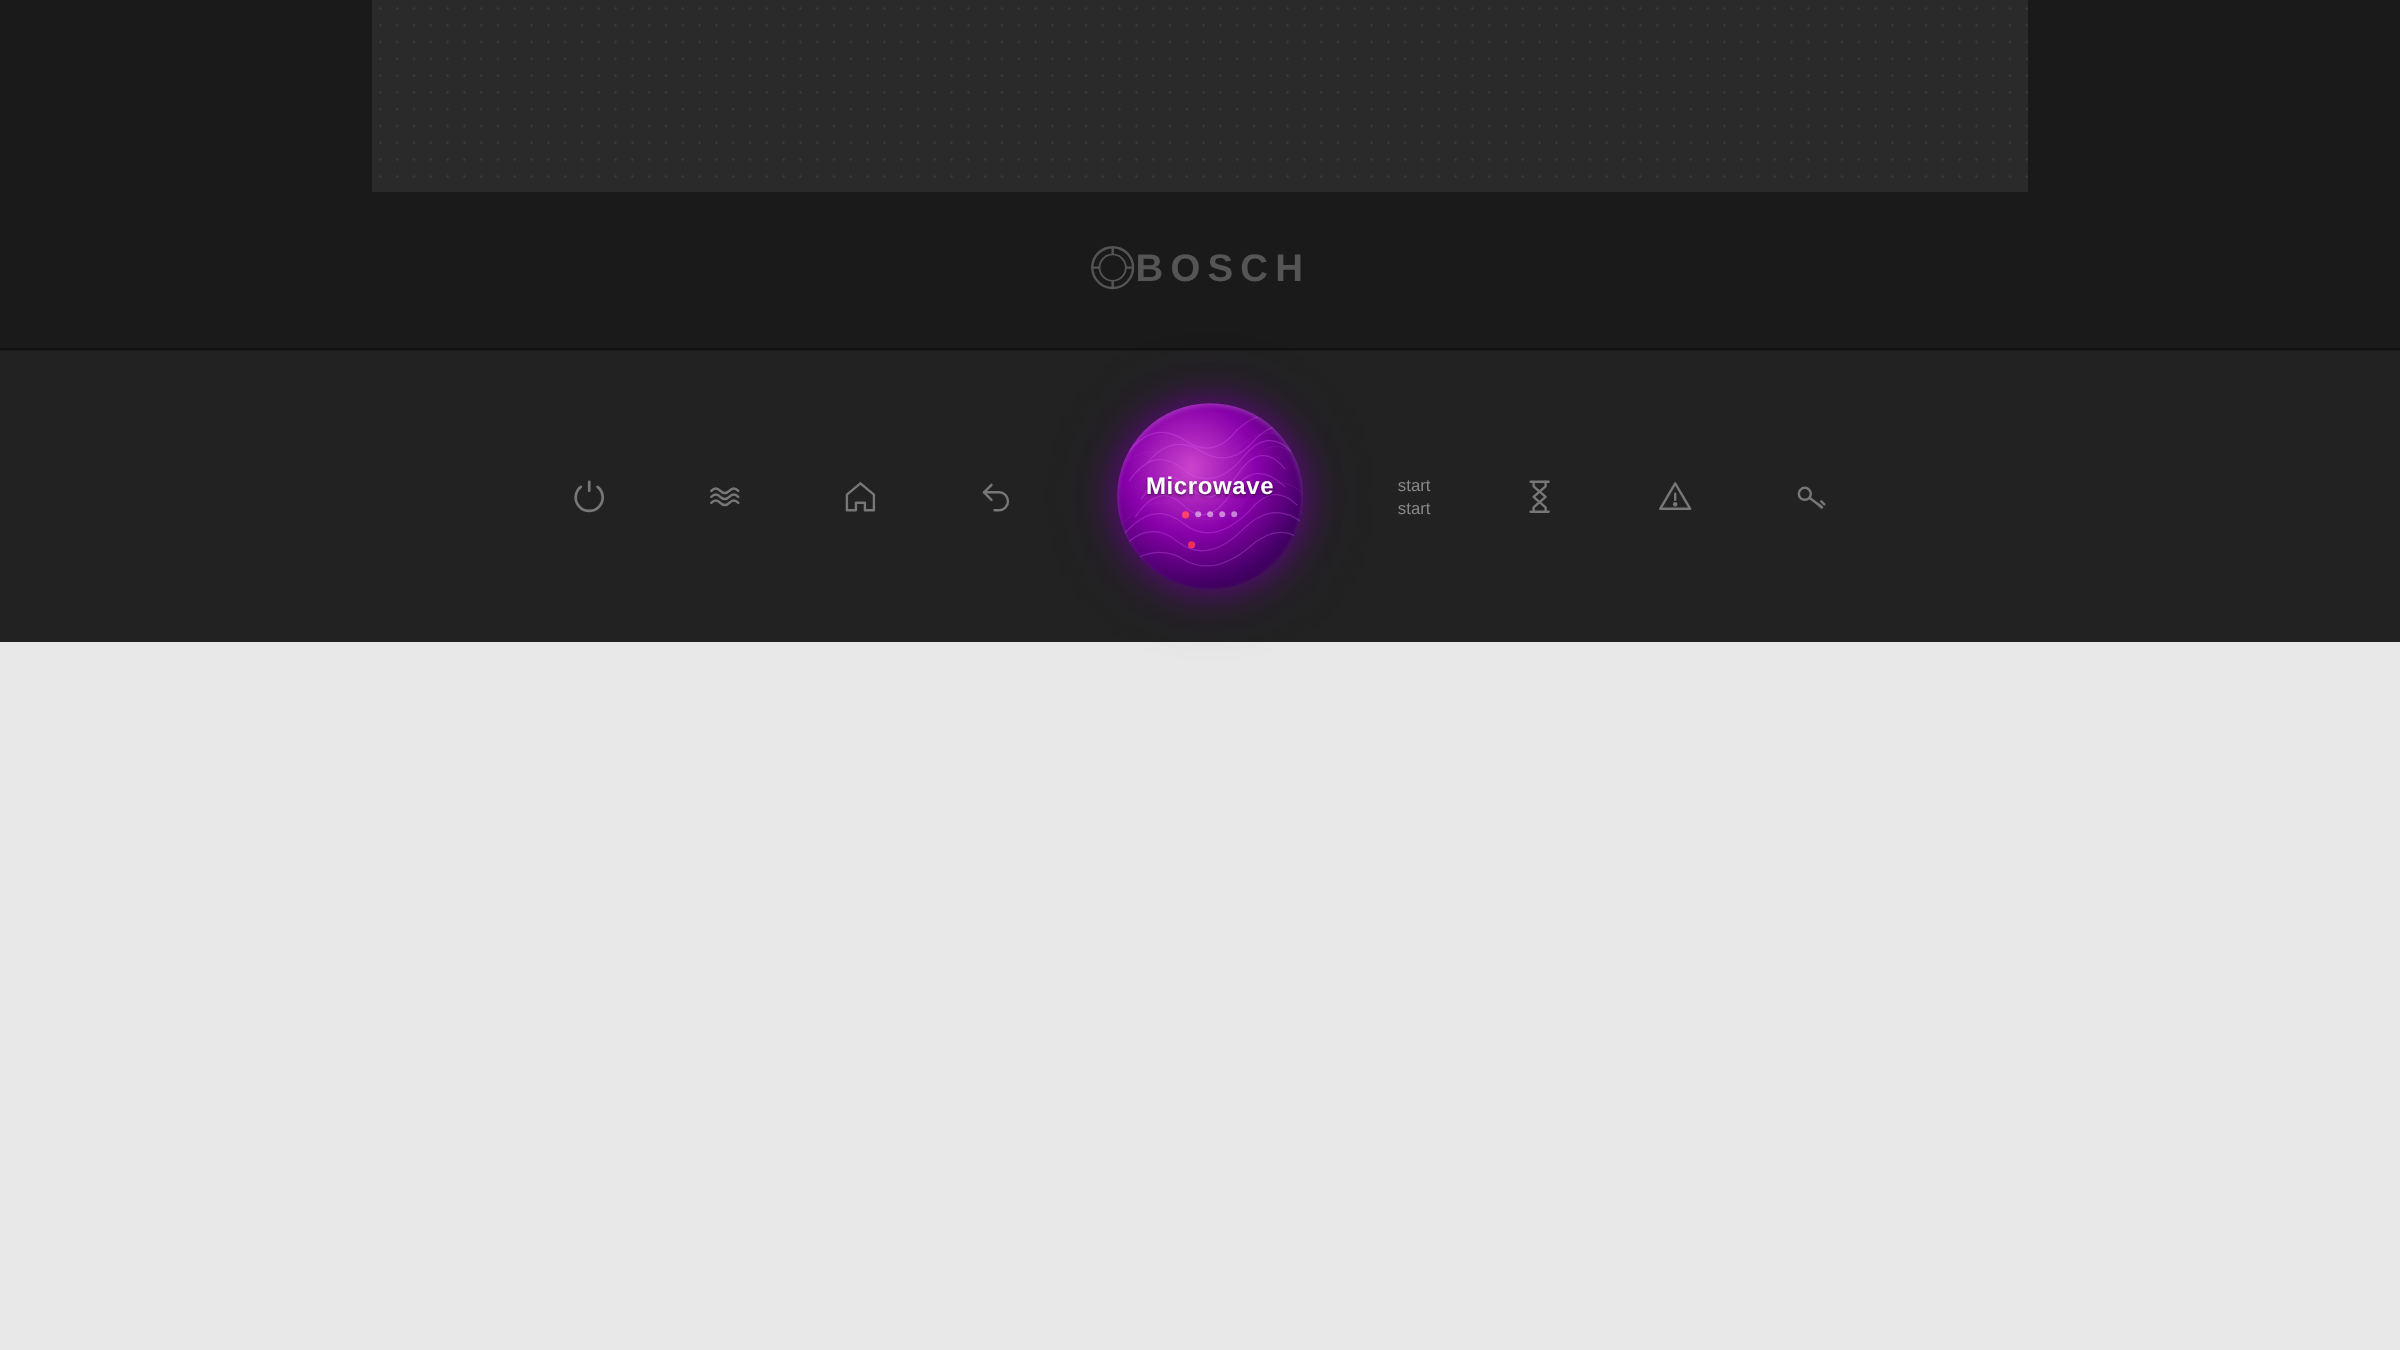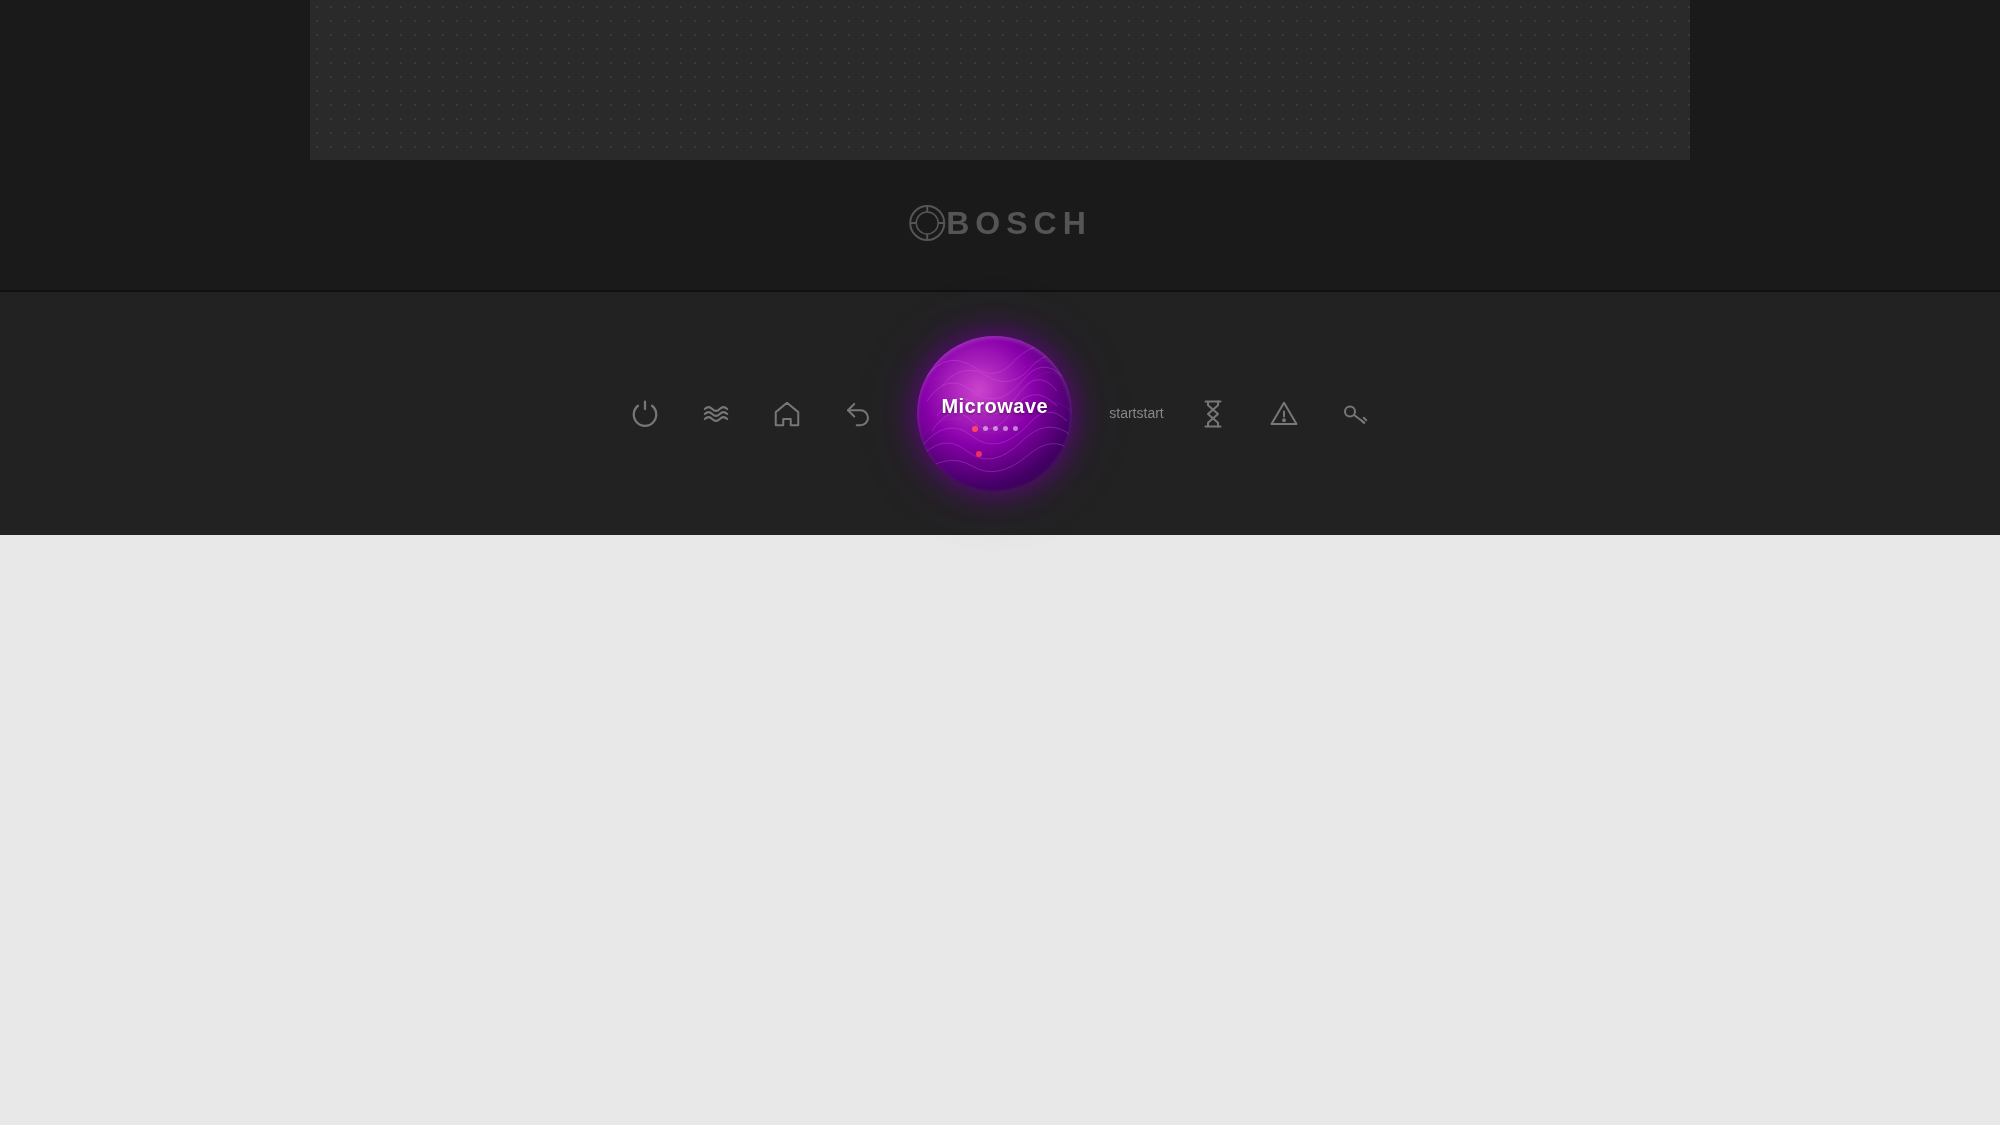--- a/index.html
+++ b/index.html
@@ -66,21 +66,21 @@
       position: relative;
       display: flex;
       align-items: center;
       justify-content: center;
       border-top: 2px solid #111;
     }
 
     .controls-row {
       display: flex;
       align-items: center;
-      gap: 27px;
+      gap: 69px;
       position: relative;
       justify-content: space-between;
     }
 
     .control-icon {
       color: #888;
       font-size: 26px;
       cursor: pointer;
       display: flex;
       align-items: center;
@@ -163,21 +163,21 @@
     }
 
     .knob-dot.active {
       background: #ff4466;
       width: 6px;
       height: 6px;
     }
 
     .start-stop-group {
       display: flex;
-      flex-direction: row;
+      flex-direction: column;
       align-items: center;
       color: #888;
       font-size: 14px;
       cursor: pointer;
       line-height: 1.3;
     }
 
     .bottom-section {
       width: 100%;
       height: 590px;

